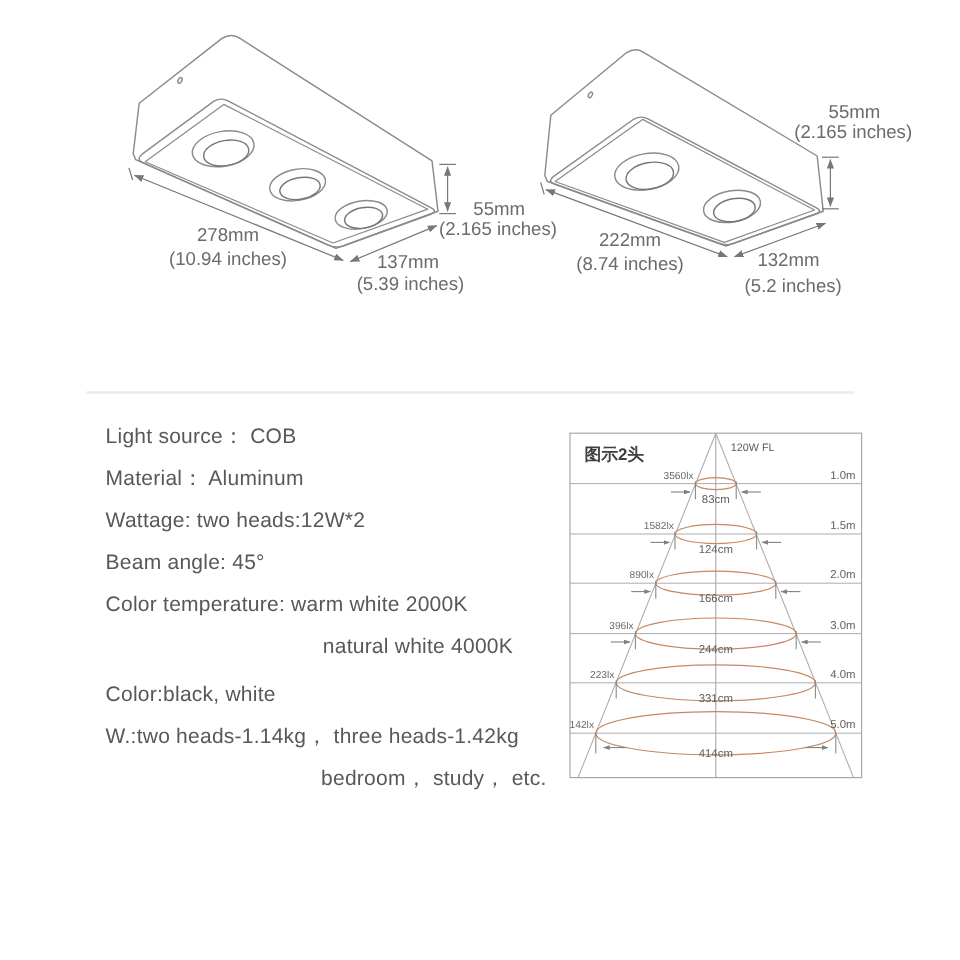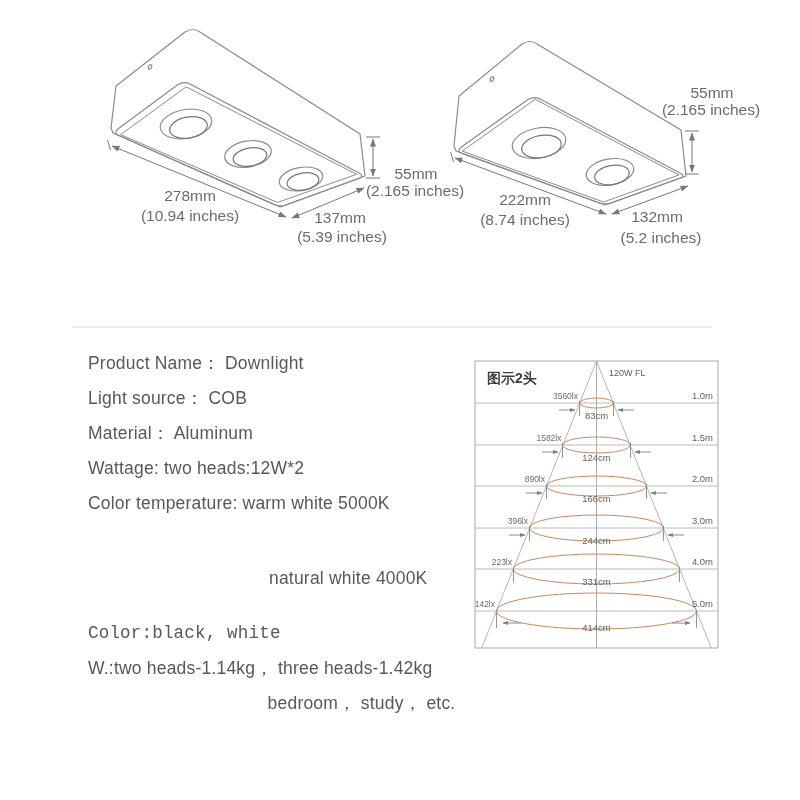--- a/index.html
+++ b/index.html
@@ -3,23 +3,23 @@
 <meta charset="utf-8">
 <style>
   html,body{margin:0;padding:0;background:#fff;}
   .canvas{position:relative;width:800px;height:800px;background:#ffffff;overflow:hidden;
           font-family:"Liberation Sans",sans-serif;}
   .artwork{position:absolute;left:0;top:0;}
   .divider{position:absolute;left:72px;top:326px;width:640px;height:2px;background:#ececec;}
   .specs{position:absolute;left:88px;top:346px;width:420px;}
   .spec-line{height:35px;line-height:35px;font-size:17.5px;color:#58585a;letter-spacing:.2px;white-space:nowrap;}
   .ind-a{padding-left:42px;}
-  .ind-b{padding-left:181px;margin-top:40px;}
+  .ind-b{padding-left:181px;}
   .ind-c{padding-left:127px;text-align:center;}
-  .gap-top{margin-top:20px;font-family:Liberation Mono, monospace;}
+  .gap-top{margin-top:5px;}
   svg text{font-family:"Liberation Sans",sans-serif;}
   .dim-label{fill:#6b6b6b;font-size:15.5px;}
   .beam-title{fill:#3f3f3f;font-size:14px;font-weight:600;}
   .beam-src{fill:#5c5c5c;font-size:9px;}
   .lux-label{fill:#6a6a6a;font-size:8.5px;}
   .m-label{fill:#5f5f5f;font-size:9.5px;}
   .cm-label{fill:#5f5f5f;font-size:9.5px;}
 </style>
 </head>
 <body>
@@ -165,24 +165,24 @@
         <text class="lux-label" text-anchor="end" x="495" y="607">142lx</text>
         <text class="m-label" text-anchor="end" x="713" y="607">5.0m</text>
         <text class="cm-label" text-anchor="middle" x="596.5" y="631">414cm</text>
       </g>
     </g>
   </svg>
 
   <div class="divider"></div>
 
   <div class="specs">
-    <div class="spec-line">Product Name：  Downlight</div>
     <div class="spec-line">Light source：  COB</div>
     <div class="spec-line">Material：  Aluminum</div>
     <div class="spec-line">Wattage: two heads:12W*2</div>
-    <div class="spec-line">Color temperature: warm white 5000K</div>
+    <div class="spec-line">Beam angle: 45°</div>
+    <div class="spec-line">Color temperature: warm white 2000K</div>
     <div class="spec-line ind-b">natural white 4000K</div>
     <div class="spec-line gap-top">Color:black, white</div>
     <div class="spec-line">W.:two heads-1.14kg，  three heads-1.42kg</div>
     <div class="spec-line ind-c">bedroom，  study，   etc.</div>
   </div>
 
 </div>
 
 </body></html>

